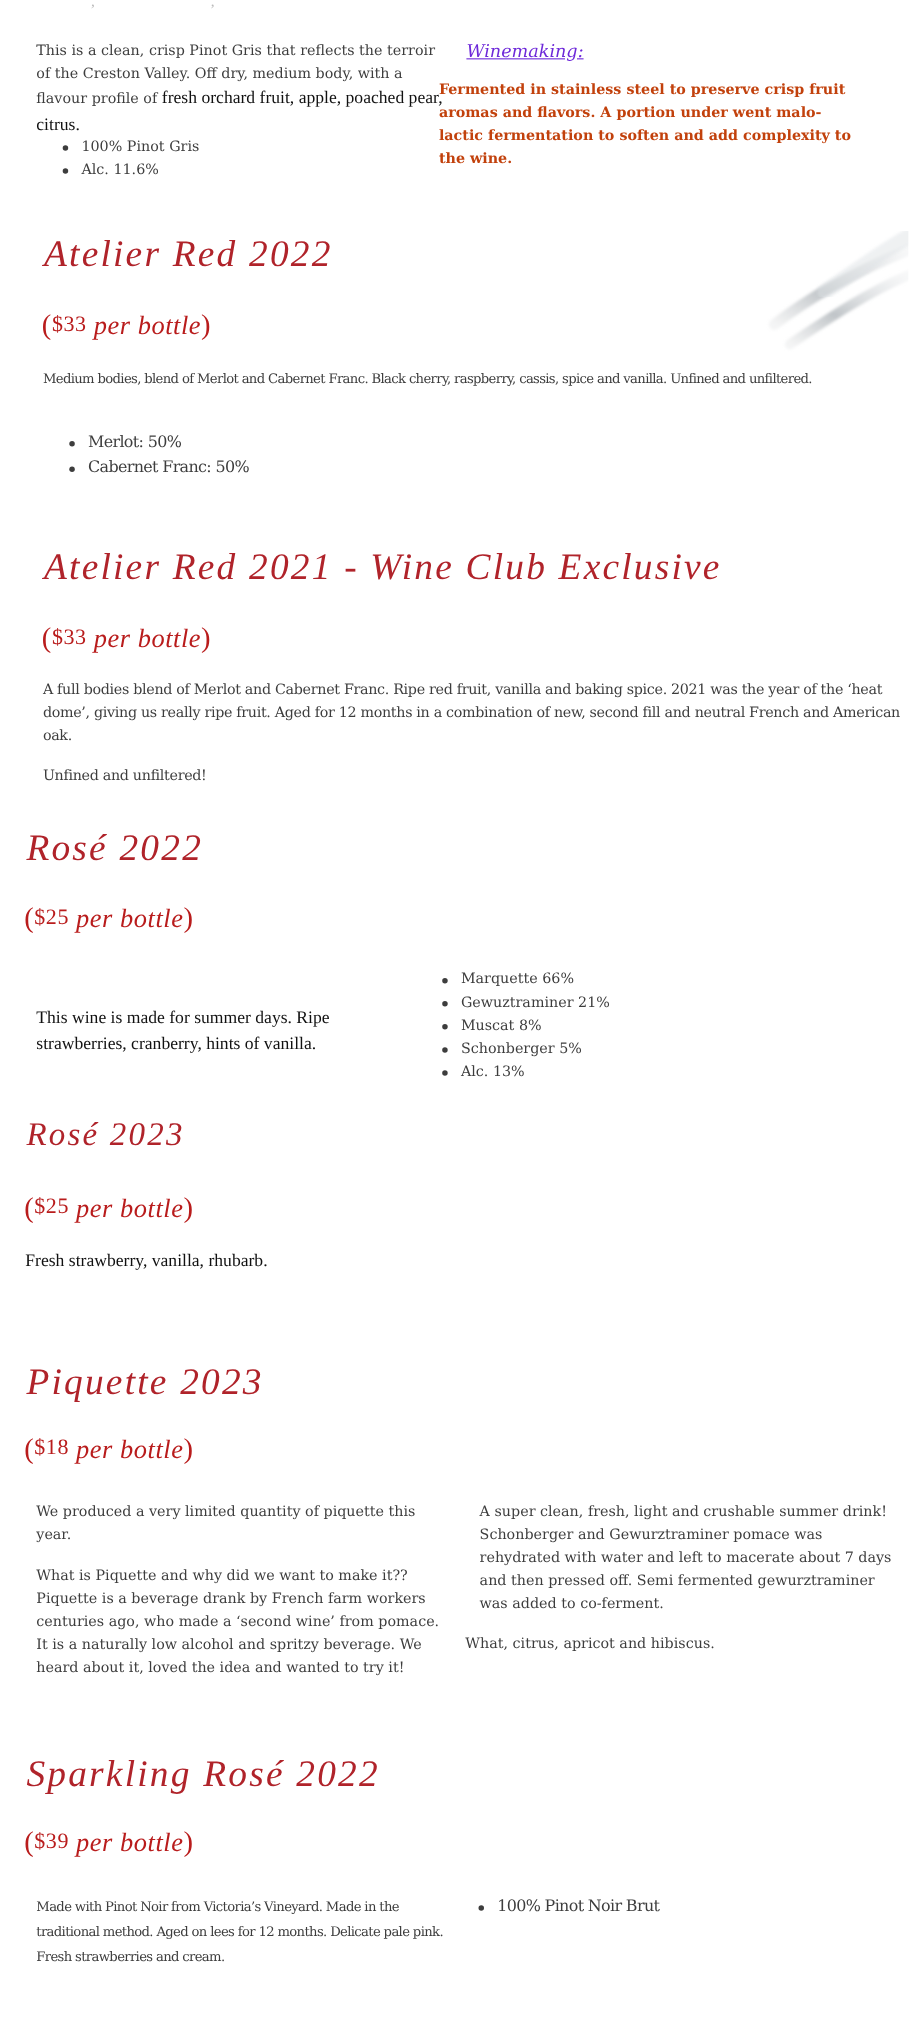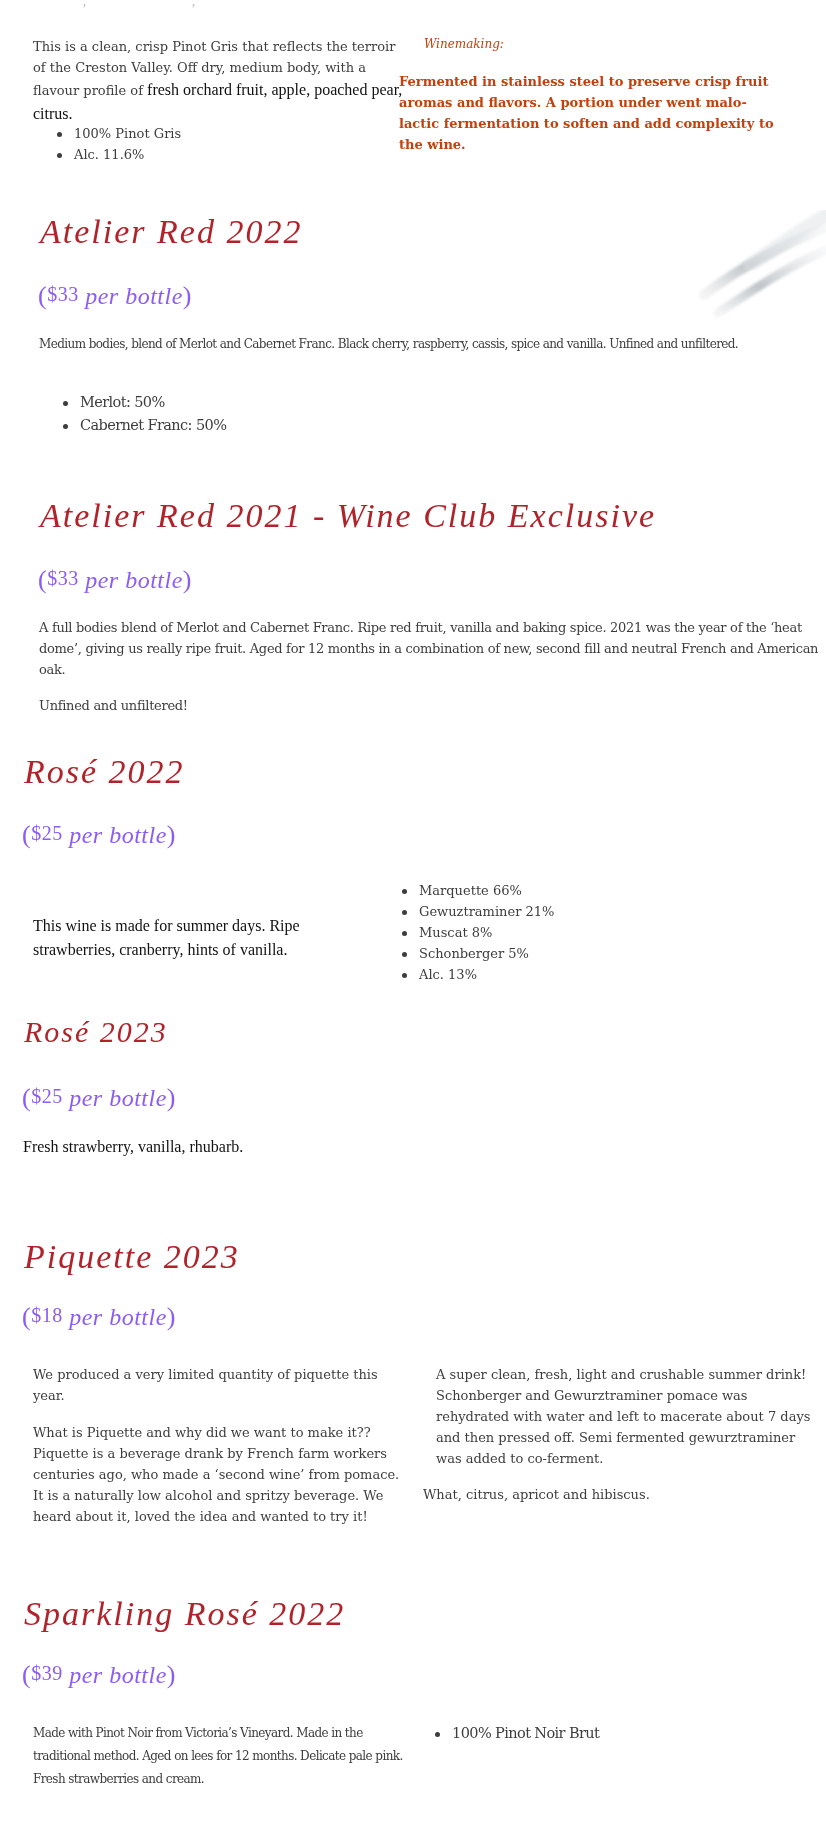--- a/index.html
+++ b/index.html
@@ -33,21 +33,21 @@
       letter-spacing: 2px;
       line-height: 1;
       white-space: nowrap;
       font-weight: normal;
     }
     
     .script-price {
       position: absolute;
       font-family: "Liberation Serif", serif;
       font-style: italic;
-      color: #8b5cf6;
+      color: #b91c1c;
       font-size: 24px;
       line-height: 1;
       white-space: nowrap;
       letter-spacing: 0.5px;
     }
     .script-price .paren { font-style: normal; font-size: 26px; font-weight: 300; }
     .script-price .amt { font-style: normal; font-size: 20px; vertical-align: 3px; }
 
     
     .body-text {
@@ -66,22 +66,23 @@
     }
     .times {
       font-family: "Liberation Serif", serif;
       color: #111;
       font-size: 16px;
       line-height: 24px;
     }
     .italic-label {
       font-family: "DejaVu Serif", serif;
       font-style: italic;
-      font-size: 12px;
-      color: #c2410c;
+      font-size: 16px;
+      color: #6d28d9;
+      text-decoration: underline;
     }
     ul.bullets {
       position: absolute;
       list-style: none;
       font-family: "DejaVu Serif", serif;
       font-size: 13px;
       line-height: 21px;
       color: #3d3d3d;
     }
     ul.bullets li {

